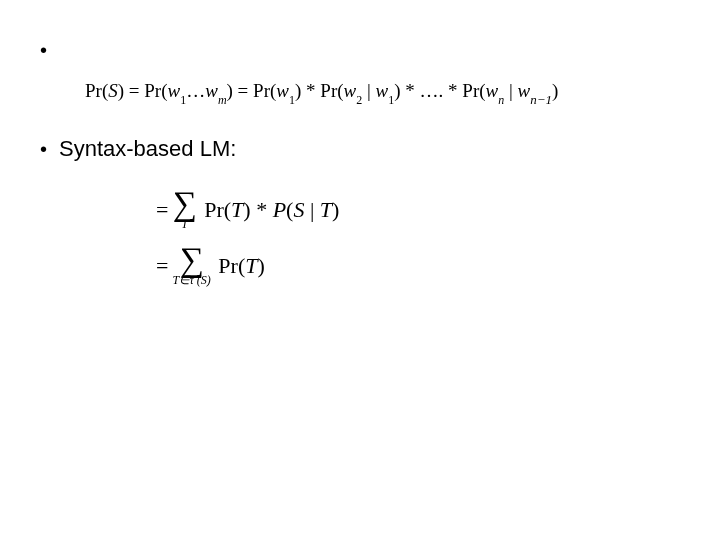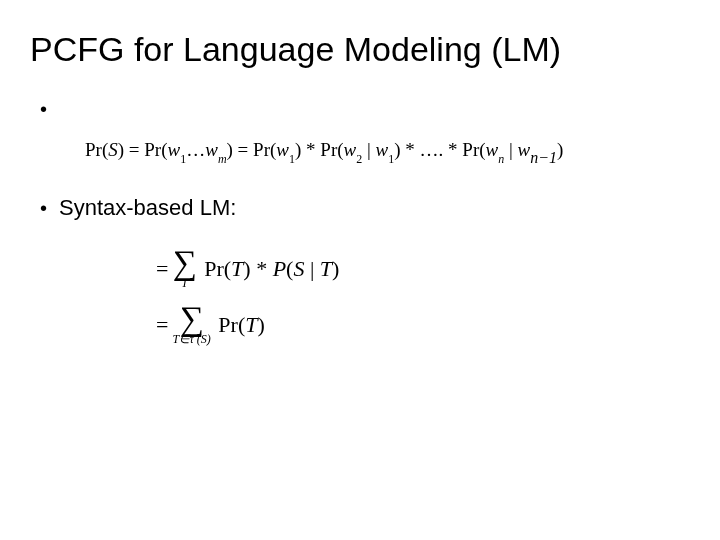--- a/index.html
+++ b/index.html
@@ -44,21 +44,21 @@
     margin-bottom: 30px;
     white-space: nowrap;
   }
   .formula-block .sub {
     font-size: 12px;
     vertical-align: sub;
     position: relative;
     top: 2px;
   }
   .formula-block .sub-small {
-    font-size: 16px;
+    font-size: 13px;
     vertical-align: sub;
     position: relative;
     top: 2px;
   }
 
   .align-table {
     font-family: "Times New Roman", Times, serif;
     font-size: 22px;
     border-collapse: collapse;
     margin-left: 120px;
@@ -105,21 +105,20 @@
     display: inline-block;
     vertical-align: middle;
   }
   .ital { font-style: italic; }
 </style>
 </head>
 <body>
 
 <div class="slide">
 
-  <div class="title">PCFG for Language Modeling (LM)</div>
 
   <div class="bullet-row">
     <span class="bullet-dot">•</span>
   </div>
 
   <div class="formula-block">
     <span>Pr(</span><span class="ital">S</span><span>) = Pr(</span><span class="ital">w</span><span class="sub">1</span><span>…</span><span class="ital">w</span><span class="sub ital">m</span><span>) = Pr(</span><span class="ital">w</span><span class="sub">1</span><span>)</span><span> * </span><span>Pr(</span><span class="ital">w</span><span class="sub">2</span><span> | </span><span class="ital">w</span><span class="sub">1</span><span>)</span><span> * …. * </span><span>Pr(</span><span class="ital">w</span><span class="sub ital">n</span><span> | </span><span class="ital">w</span><span class="sub-small ital">n−1</span><span>)</span>
   </div>
 
   <div class="bullet-row">

